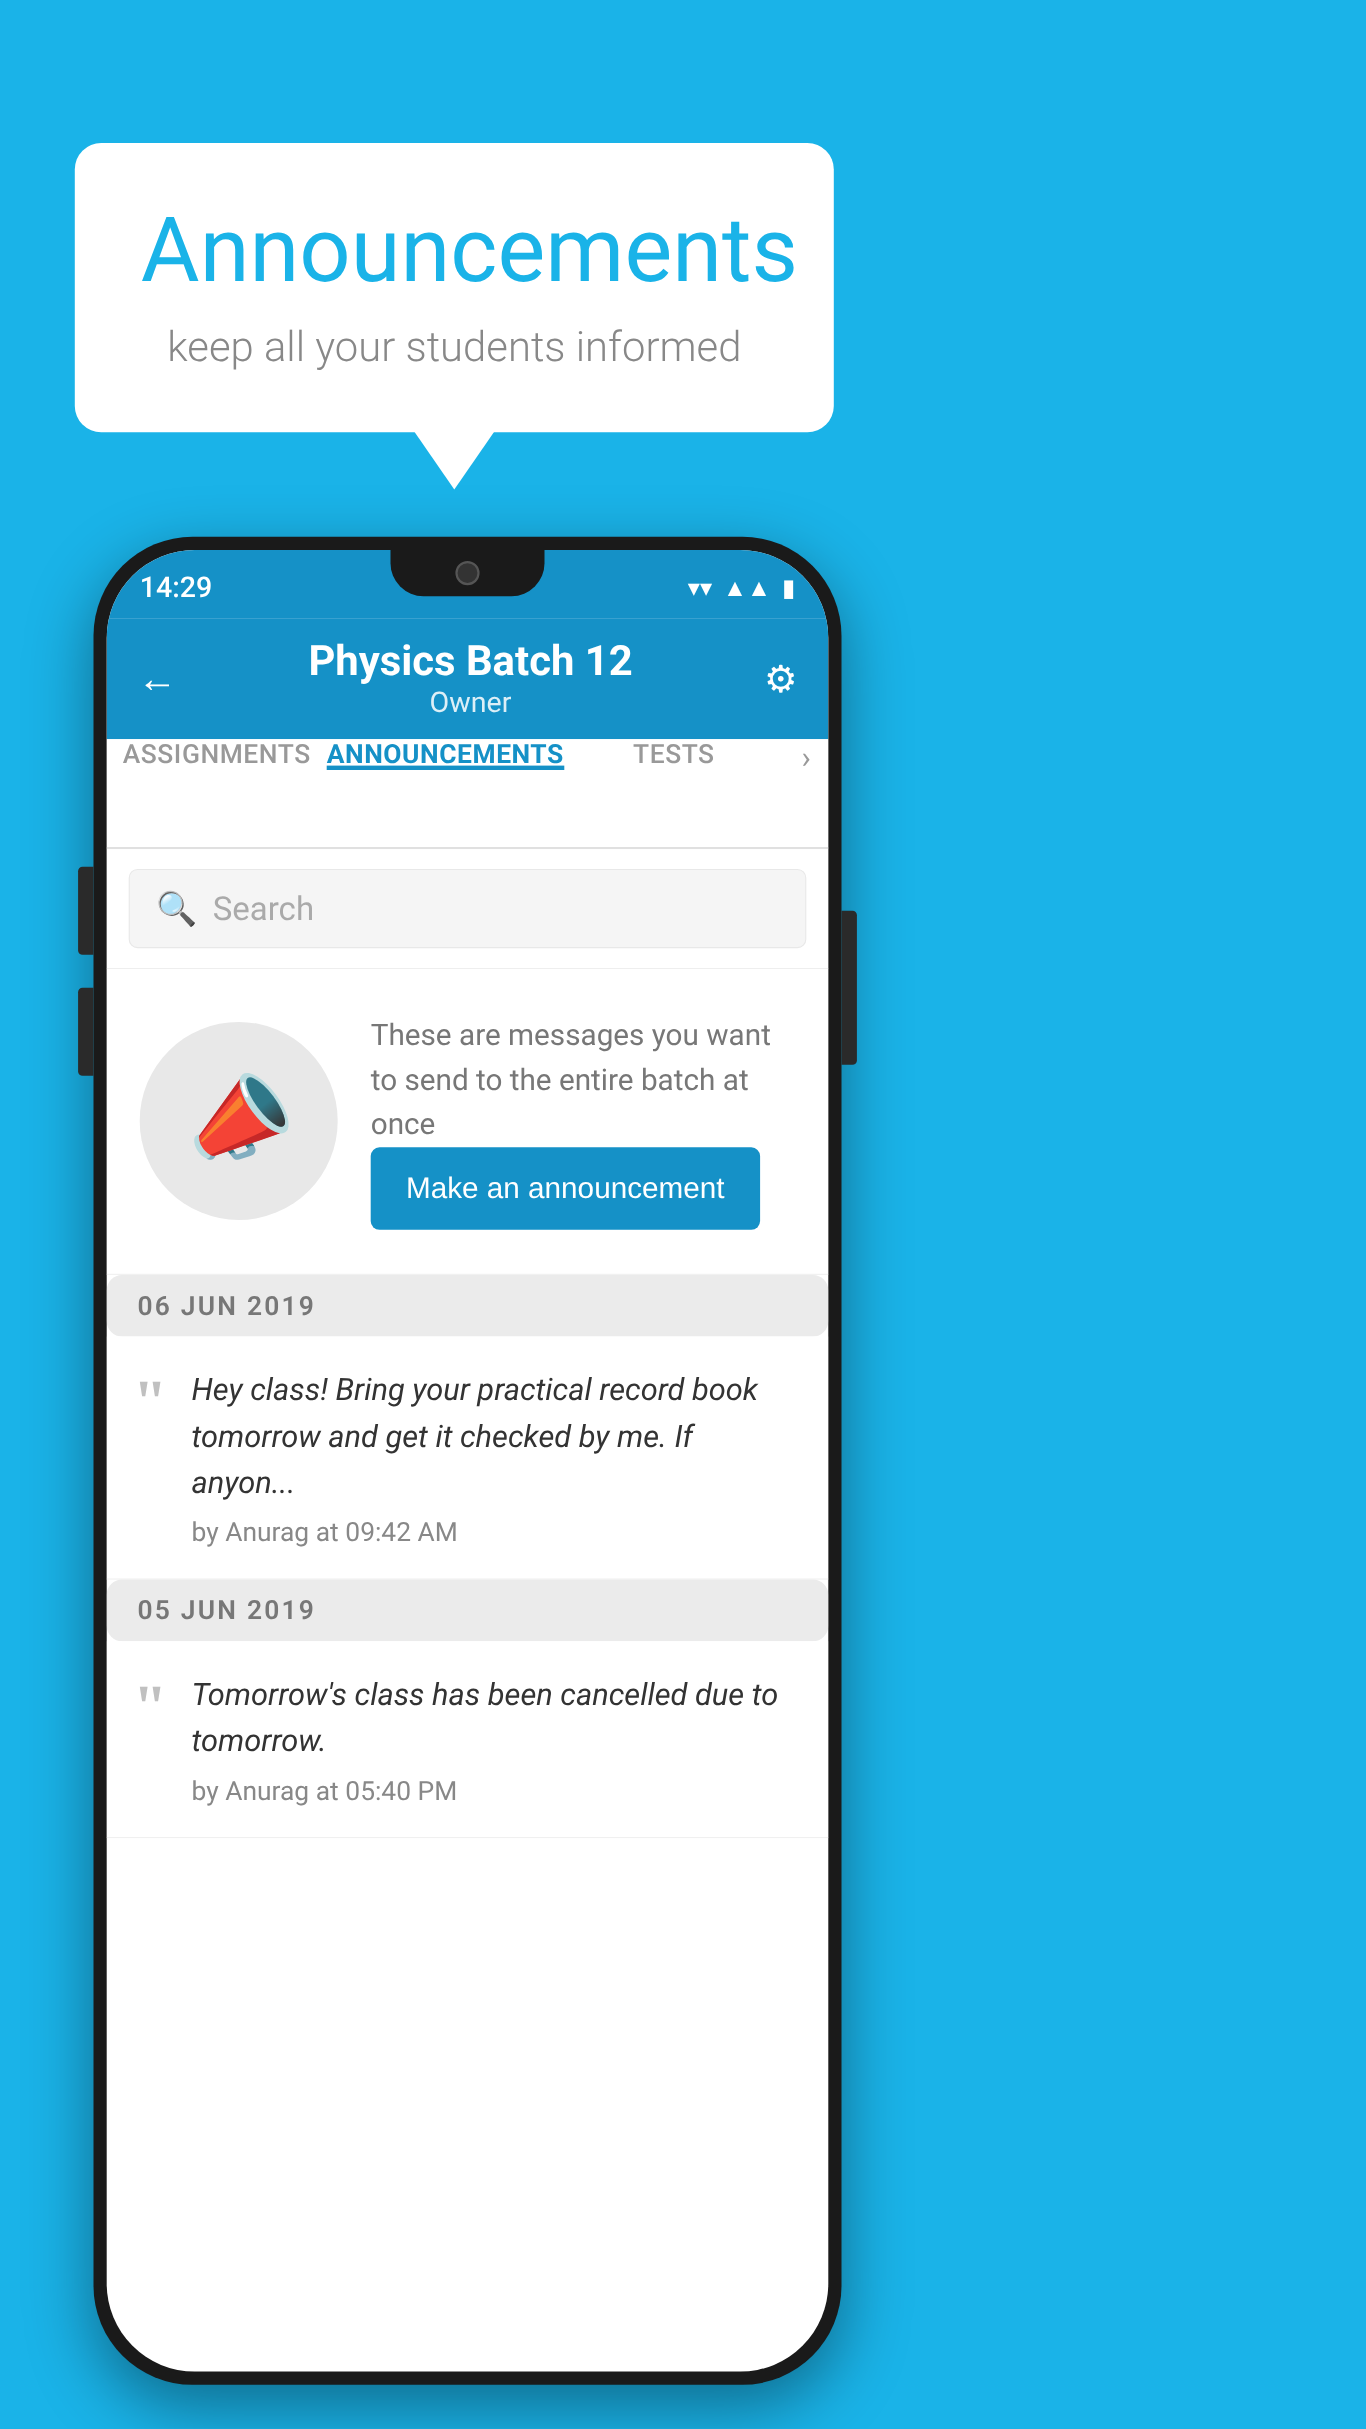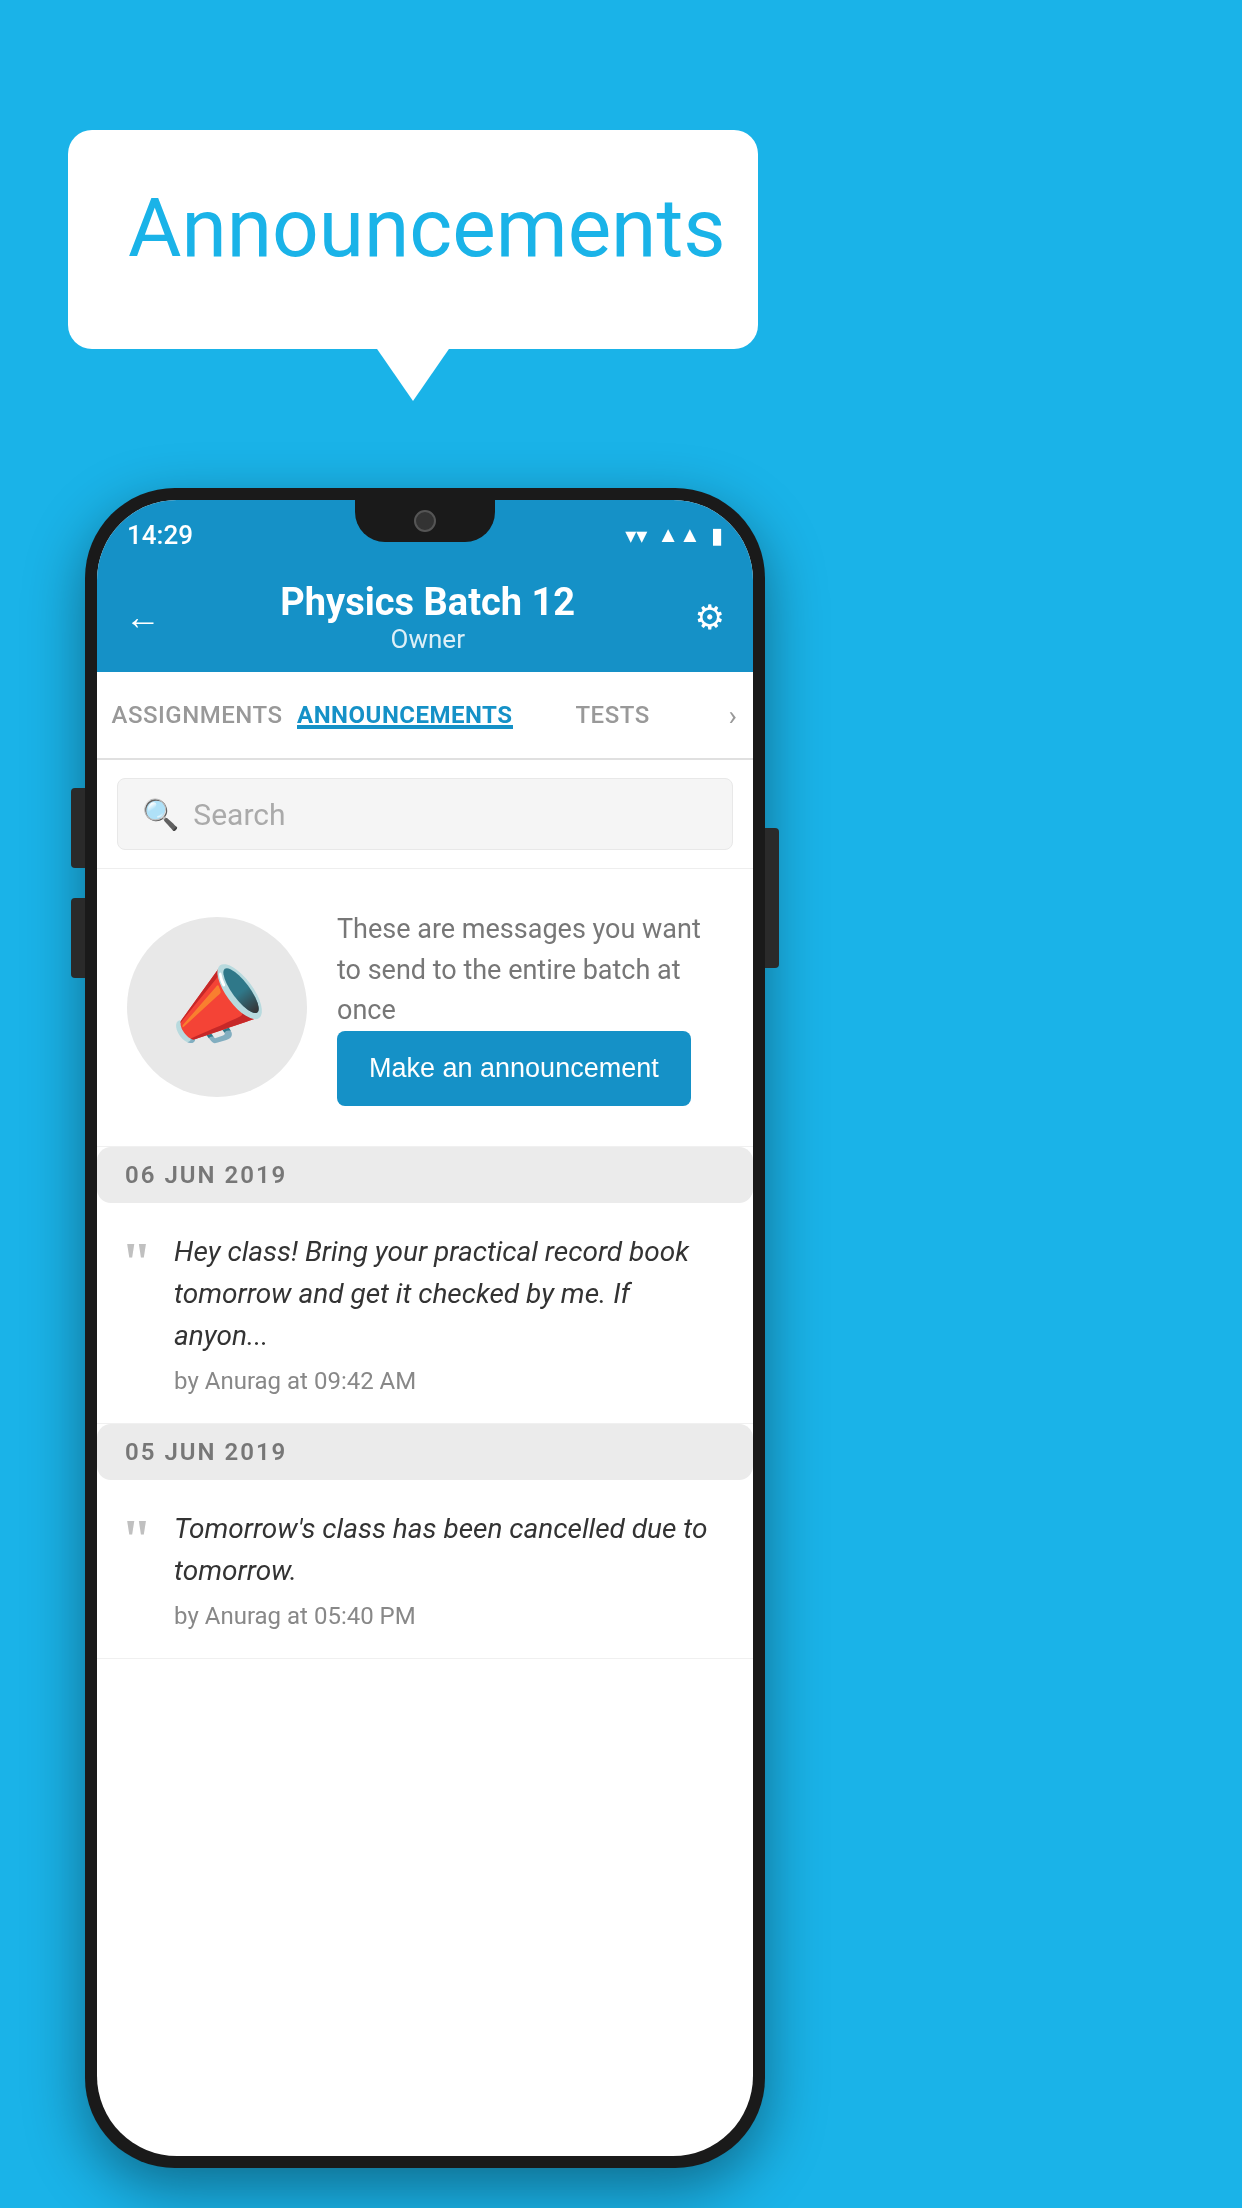--- a/index.html
+++ b/index.html
@@ -157,22 +157,22 @@
     .settings-btn {
       color: white;
       font-size: 34px;
     }
 
     
     .tabs {
       background: white;
       display: flex;
       border-bottom: 2px solid #e0e0e0;
-      height: 88px;
-      align-items: center;
+      height: 100px;
+      align-items: flex-start;
     }
     .tab {
       flex: 1;
       display: flex;
       align-items: center;
       justify-content: center;
       font-size: 24px;
       font-weight: 500;
       color: #999;
       position: relative;
@@ -339,20 +339,21 @@
       background: #2a2a2a;
       border-radius: 0 4px 4px 0;
     }
   </style>
 </head>
 <body>
 
 <div class="speech-bubble-container">
   <div class="speech-bubble">
     <div class="bubble-title">Announcements</div>
+    <div class="bubble-subtitle">keep all your students informed</div>
   </div>
 </div>
 
 <div class="phone-wrapper">
   <div class="phone-outer">
     <div class="side-btn-left"></div>
     <div class="side-btn-left2"></div>
     <div class="side-btn-right"></div>
     <div class="phone-inner">
 

